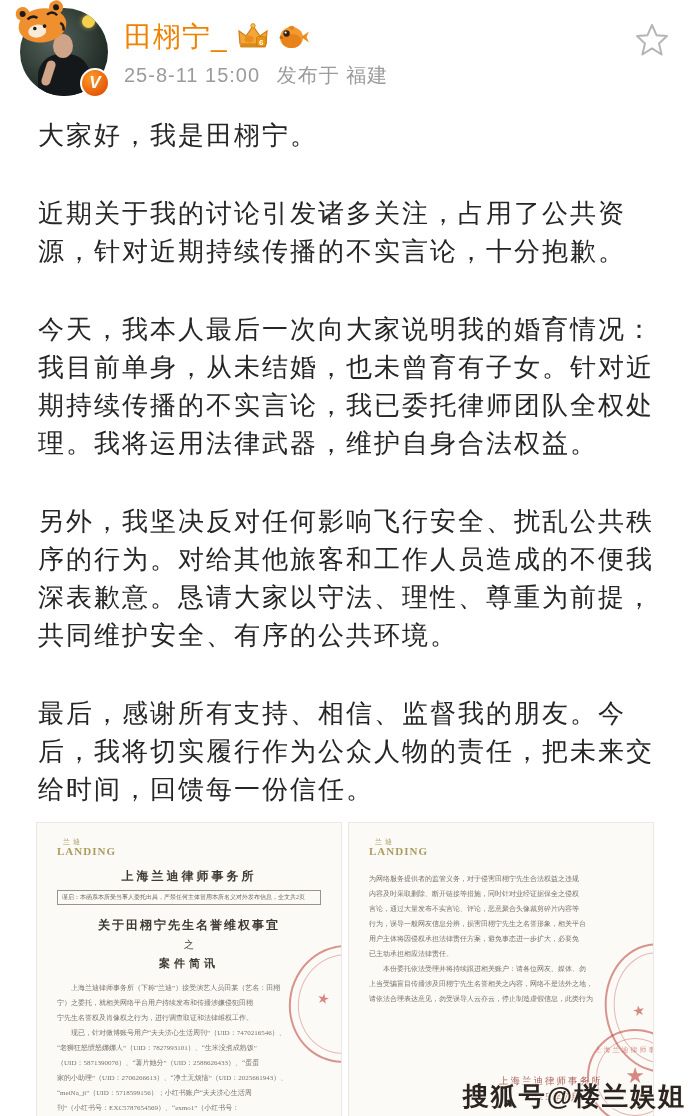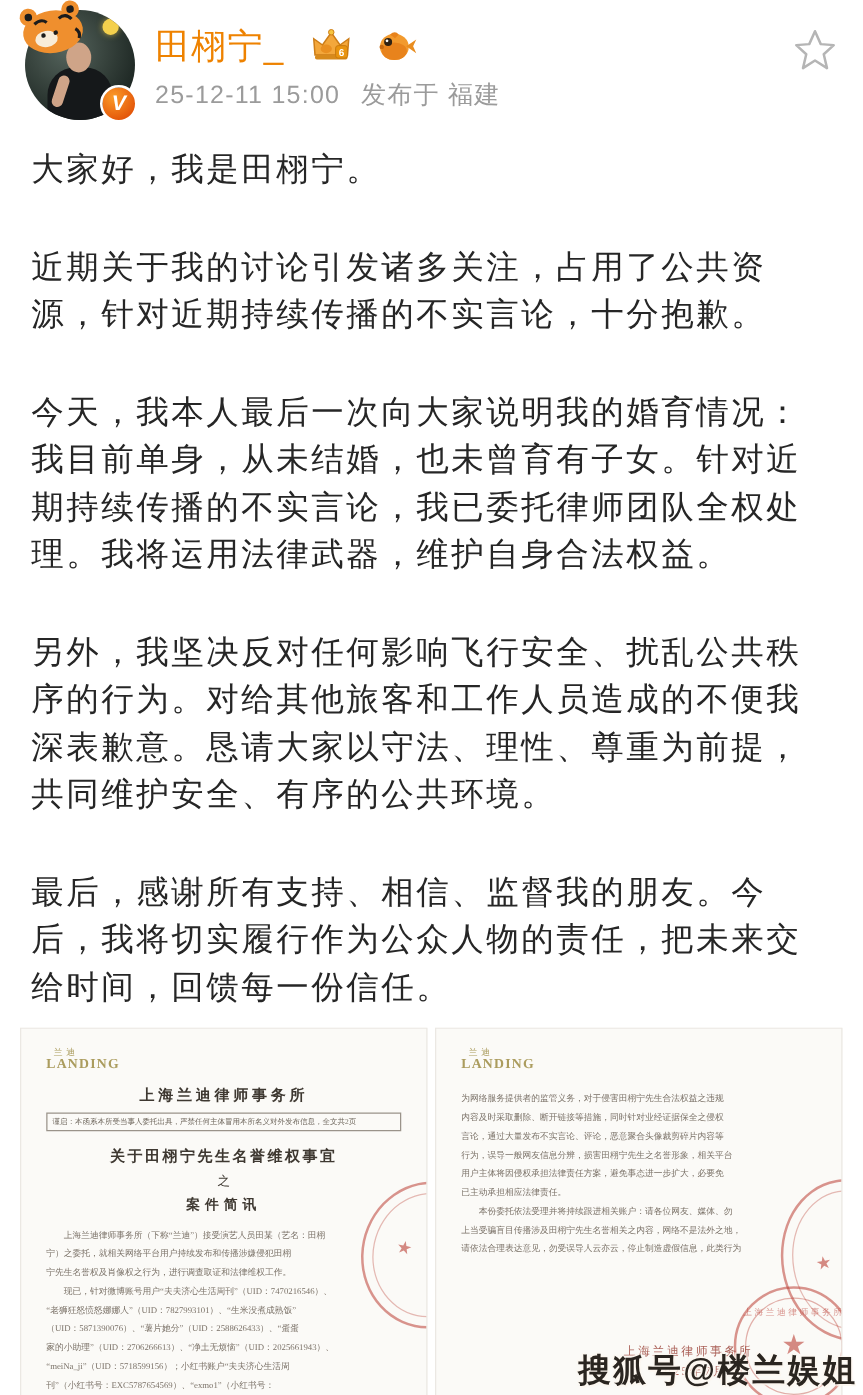--- a/index.html
+++ b/index.html
@@ -23,39 +23,39 @@
   .avatar-person-body { position:absolute; left:18px; top:46px; width:52px; height:42px; border-radius:22px 22px 0 0; background:#15181a; }
   .avatar-person-arm  { position:absolute; left:24px; top:52px; width:9px; height:26px; border-radius:5px; background:#cfa488; transform:rotate(18deg); }
   .avatar-moon { position:absolute; right:13px; top:7px; width:13px; height:13px; border-radius:50%; background:#f4d04d; box-shadow:0 0 5px #f4d04daa; }
   .avatar-tiger { position:absolute; left:-6px; top:-9px; width:62px; height:46px; transform:rotate(-8deg); }
   .v-badge {
     position:absolute; right:-2px; bottom:-2px; width:30px; height:30px; border-radius:50%;
     background:radial-gradient(circle at 35% 30%, #fb9b28, #e4570a 75%);
     border:2px solid #ffffff; color:#fff; font-weight:bold; font-size:17px;
     display:flex; align-items:center; justify-content:center; font-style:italic;
   }
-  .name-row { position:absolute; left:124px; top:18px; display:flex; align-items:center; gap:20px; }
+  .name-row { position:absolute; left:124px; top:18px; display:flex; align-items:center; gap:8px; }
   .username { font-size:28px; font-weight:500; color:#ee8200; letter-spacing:1px; }
   .badge-icon { display:inline-block; }
   .meta-row { position:absolute; left:124px; top:62px; font-size:20px; color:#9b9b9b; letter-spacing:1px; }
   .meta-row span { margin-right:10px; }
   .star-btn { position:absolute; right:16px; top:18px; width:44px; height:44px; display:flex; align-items:center; justify-content:center; cursor:pointer; }
 
   
-  .post-body { padding:12px 25px 0 25px; }
+  .post-body { padding:12px 25px 0 38px; }
   .post-body p {
     font-size:26px; line-height:38px; letter-spacing:2px;
     color:#262626; margin-bottom:40px;
     font-weight:400;
   }
 
   
   .docs-row {
     position:absolute; left:0; top:822px; width:690px; height:294px;
-    display:flex; padding:0 16px; gap:6px; overflow:hidden;
+    display:flex; padding:0 36px; gap:6px; overflow:hidden;
   }
   .doc-card {
     position:relative; flex:1; height:420px; overflow:hidden;
     background:#fbfaf7; border:1px solid #ebe8e3;
     font-family:"Liberation Serif", serif; color:#4a443c;
   }
   .doc-inner { padding:16px 20px 0 20px; filter:blur(0.35px); }
   .doc-logo { line-height:1.05; color:#ab9c5e; margin-bottom:10px; }
   .doc-logo .cn { font-size:7px; letter-spacing:3px; display:block; padding-left:6px; }
   .doc-logo .en { font-size:11px; font-weight:bold; letter-spacing:1px; display:block; }
@@ -129,21 +129,21 @@
       <ellipse cx="13.5" cy="18" rx="10" ry="7" fill="#e8831c"></ellipse>
       <path d="M23 14 L31 8.5 L28.5 14 L31 19.5 Z" fill="#e98d1f"></path>
       <path d="M10 4.5 q4 -3.5 7 0 l-3 3 Z" fill="#e8831c"></path>
       <circle cx="8.5" cy="10.5" r="3.2" fill="#2e2113"></circle>
       <circle cx="7.6" cy="9.6" r="1.1" fill="#ffffff"></circle>
       <circle cx="3.4" cy="14.5" r="1.8" fill="#c96a10"></circle>
     </svg>
   </div>
 
   <div class="meta-row">
-    <span>25-12-11 15:00</span>
+    <span>25-8-11 15:00</span>
     <span>发布于 福建</span>
   </div>
 
   <div class="star-btn">
     <svg width="38" height="38" viewBox="0 0 38 38">
       <polygon points="19,4 23.6,14.3 34,15.1 26,22.4 28.6,33.5 19,27.4 9.4,33.5 12,22.4 4,15.1 14.4,14.3" fill="none" stroke="#b5b5b5" stroke-width="2" stroke-linejoin="round"></polygon>
     </svg>
   </div>
 </div>
 

